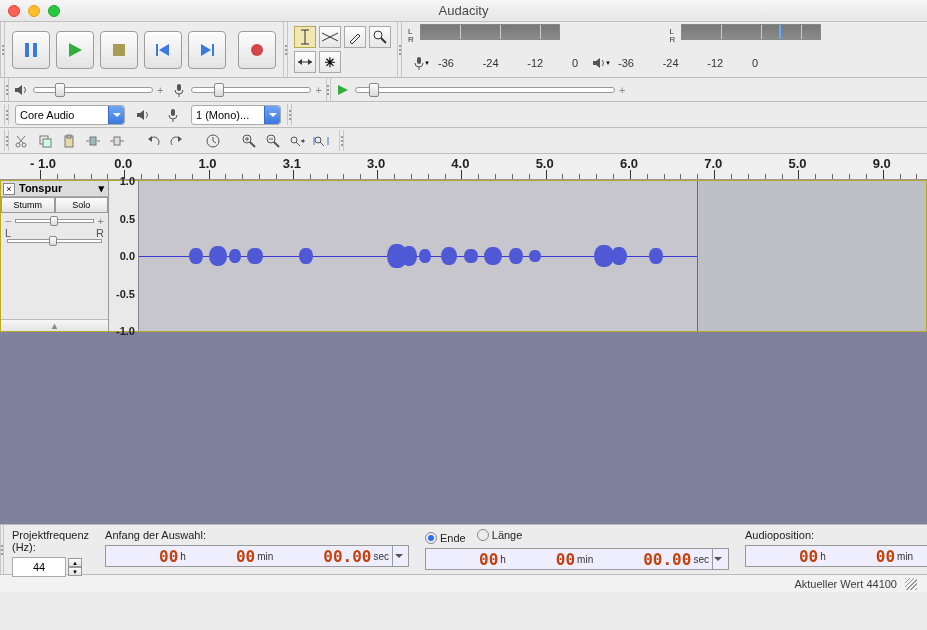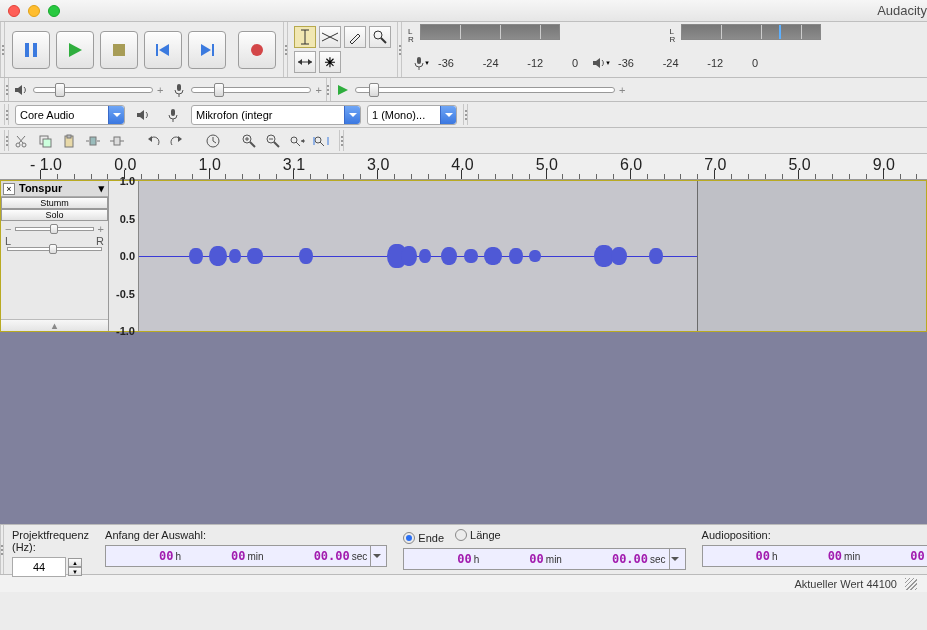--- a/index.html
+++ b/index.html
@@ -5,21 +5,21 @@
 * { box-sizing: border-box; margin: 0; padding: 0; font-family: "Lucida Grande", Arial, sans-serif; font-size: 11px; }
 body { background: #ececec; width: 927px; height: 630px; overflow: hidden; }
 
 
 .titlebar { height: 22px; background: linear-gradient(#f6f6f6,#e6e6e6); border-bottom: 1px solid #bfbfbf; display: flex; align-items: center; position: relative; }
 .traffic { display: flex; gap: 8px; margin-left: 8px; }
 .traffic span { width: 12px; height: 12px; border-radius: 50%; display: block; }
 .tl-close { background: #ff5f57; border: 1px solid #e24238; }
 .tl-min { background: #ffbd2e; border: 1px solid #e1a116; }
 .tl-max { background: #28c940; border: 1px solid #17a82c; }
-.titlebar .title { position: absolute; width: 100%; text-align: right; color: #4a4a4a; font-size: 13px; }
+.titlebar .title { position: absolute; width: 100%; text-align: center; color: #4a4a4a; font-size: 13px; }
 
 .row { display: flex; align-items: center; border-bottom: 1px solid #bdbdbd; background: #ececec; }
 .grip { width: 5px; align-self: stretch; display:flex; flex-direction:column; justify-content:center; align-items:center; gap:2px; border-left:1px solid #c7c7c7; border-right:1px solid #c7c7c7;}
 .grip i { width:2px; height:2px; background:#9a9a9a; display:block; }
 
 
 .bigbtn { width: 38px; height: 38px; border: 1px solid #9d9d9d; border-radius: 4px; background: linear-gradient(#fdfdfd,#e3e3e3); margin: 4px 3px; display: flex; align-items: center; justify-content: center; box-shadow: 0 1px 0 #fff inset; }
 .transport { display: flex; padding: 6px 4px; }
 .smallbtn { width: 26px; height: 26px; display:flex; align-items:center; justify-content:center; }
 
@@ -42,32 +42,32 @@
 
 
 .combo { border:1px solid #aaa; background:#fff; height:20px; display:flex; align-items:center; padding:0 4px; position:relative; border-radius:3px;}
 .combo .knob { position:absolute; right:0; top:0; bottom:0; width:16px; background:linear-gradient(#6fa6f6,#3b78e0); border-left:1px solid #3969c8; border-radius:0 3px 3px 0; display:flex;align-items:center;justify-content:center;}
 .combo .knob::after{ content:''; border:4px solid transparent; border-top-color:#fff; margin-top:4px;}
 
 .icon-btn { width:22px; height:20px; display:flex; align-items:center; justify-content:center; margin:0 1px;}
 
 
 .ruler { height:26px; background:#efefef; border-bottom:1px solid #999; position:relative; font-size:10px; color:#222;}
-.ruler .lbl{ position:absolute; top:2px; font-weight:normal; font-size:16px;}
+.ruler .lbl{ position:absolute; top:2px; font-weight:bold; font-size:13px;}
 .ruler .tick{ position:absolute; top:16px; width:1px; height:9px; background:#333;}
 .ruler .mtick{ position:absolute; top:20px; width:1px; height:5px; background:#666;}
 
 
 .trackarea { display:flex; border:1px solid #b9aa22; background:#c5c5c5; height:152px;}
 .trackhead { width:108px; background:#e9e9e9; border-right:1px solid #999; font-size:10px; display:flex; flex-direction:column;}
 .trackhead .top { display:flex; align-items:center; background:#dcdcdc; border-bottom:1px solid #aaa; padding:1px 2px;}
 .close-x { width:12px; height:12px; border:1px solid #888; background:#fff; display:flex;align-items:center;justify-content:center; font-size:9px; margin-right:2px;}
 .tmenu { flex:1; background:#dcdcdc; font-weight:bold; padding:0 2px; display:flex; justify-content:space-between;}
 .trackhead .info { padding:2px 4px; line-height:12px;}
-.btns { display:flex;flex-direction:column; }
+.btns { display:flex; }
 .btns button { flex:1; font-size:9px; border:1px solid #999; background:linear-gradient(#fdfdfd,#e3e3e3); height:16px;}
 .mini-slider{ height:4px; border:1px solid #999; margin:6px 6px 2px 6px; position:relative; background:#fff;}
 .mini-slider .mt{ position:absolute; top:-4px; width:8px; height:10px; background:linear-gradient(#fdfdfd,#ddd); border:1px solid #888; border-radius:2px;}
 .lr { display:flex; justify-content:space-between; font-size:8px; padding:0 4px; color:#555;}
 .collapse { height:12px; border-top:1px solid #bbb; background:linear-gradient(#f7f7f7,#e4e4e4); display:flex; align-items:center; justify-content:center; color:#888;}
 
 .vscale { width:30px; background:#e9e9e9; border-right:1px solid #888; position:relative; font-size:9px; color:#222;}
 .vscale div{ position:absolute; right:3px; transform:translateY(-50%); font-weight:bold;}
 .wave { flex:1; position:relative; background:#bfc0c6;}
 .clip { position:absolute; top:0; bottom:0; left:0; width:559px; background:#c6c6cc; border-right:1px solid #6b6b6b;}
@@ -79,21 +79,21 @@
 
 
 .bottombar { height:50px; border-top:1px solid #bbb; background:#ececec; display:flex; align-items:flex-start;}
 .bb-col { padding:4px 8px; }
 .bb-label { font-size:11px; color:#222; margin-bottom:4px; display:block;}
 .spin { display:flex; align-items:center;}
 .spin input { width:54px; height:20px; border:1px solid #aaa; padding:0 20px;}
 .stepper { width:14px; display:flex; flex-direction:column; margin-left:2px;}
 .stepper span{ height:9px; border:1px solid #999; background:linear-gradient(#fdfdfd,#e2e2e2); display:flex;align-items:center;justify-content:center; font-size:6px;}
 .timebox { border:1px solid #999; background:#eef; height:22px; display:flex; align-items:center; padding:0 4px; font-size:12px;}
-.timebox .d{ color:#a21caf; font-family:monospace; font-size:12px; font-weight:bold; padding:0 1px;margin-left:48px;}
+.timebox .d{ color:#c2410c; font-family:monospace; font-size:16px; font-weight:bold; padding:0 1px;margin-left:48px;}
 .timebox .u{ color:#333; font-size:10px; padding:0 1px;}
 .timebox .dd{ width:12px; height:20px; border-left:1px solid #999; margin-left:2px; display:flex;align-items:center;justify-content:center;}
 .timebox .dd::after{content:''; border:4px solid transparent; border-top-color:#555; margin-top:3px;}
 .radio { display:inline-flex; align-items:center; margin-right:8px;}
 .radio i { width:12px; height:12px; border:1px solid #888; border-radius:50%; margin-right:3px; display:inline-flex;align-items:center;justify-content:center;}
 .radio i.on::after{ content:''; width:6px; height:6px; background:#2a6ff3; border-radius:50%;}
 
 .statusbar { height:18px; border-top:1px solid #bbb; background:#f2f2f2; display:flex; align-items:center; justify-content:flex-end; padding:0 10px; color:#3b3b3b; font-size:11px;}
 .statusbar .resize{ width:12px; height:12px; margin-left:8px; background:repeating-linear-gradient(135deg,#999 0,#999 1px, transparent 1px, transparent 3px);}
 
@@ -307,24 +307,20 @@
         <path d="M10 3 a4 4 0 0 1 0 6" fill="none" stroke="#555"></path>
       </svg>
     </span>
   <span class="icon-btn">
       <svg width="12" height="14">
         <rect x="4" y="1" width="4" height="7" rx="2" fill="#555"></rect>
         <path d="M2 7 a4 4 0 0 0 8 0" fill="none" stroke="#555"></path>
         <line x1="6" y1="11" x2="6" y2="14" stroke="#555"></line>
       </svg>
     </span>
-  <div class="combo" style="width:170px;">
-      <span>Mikrofon (integr</span>
-      <span class="knob"></span>
-    </div>
   <div class="combo" style="width:90px;">
       <span>1 (Mono)...</span>
       <span class="knob"></span>
     </div>
   <div class="grip">
       <i></i>
       <i></i>
       <i></i>
     </div>
 </div>

